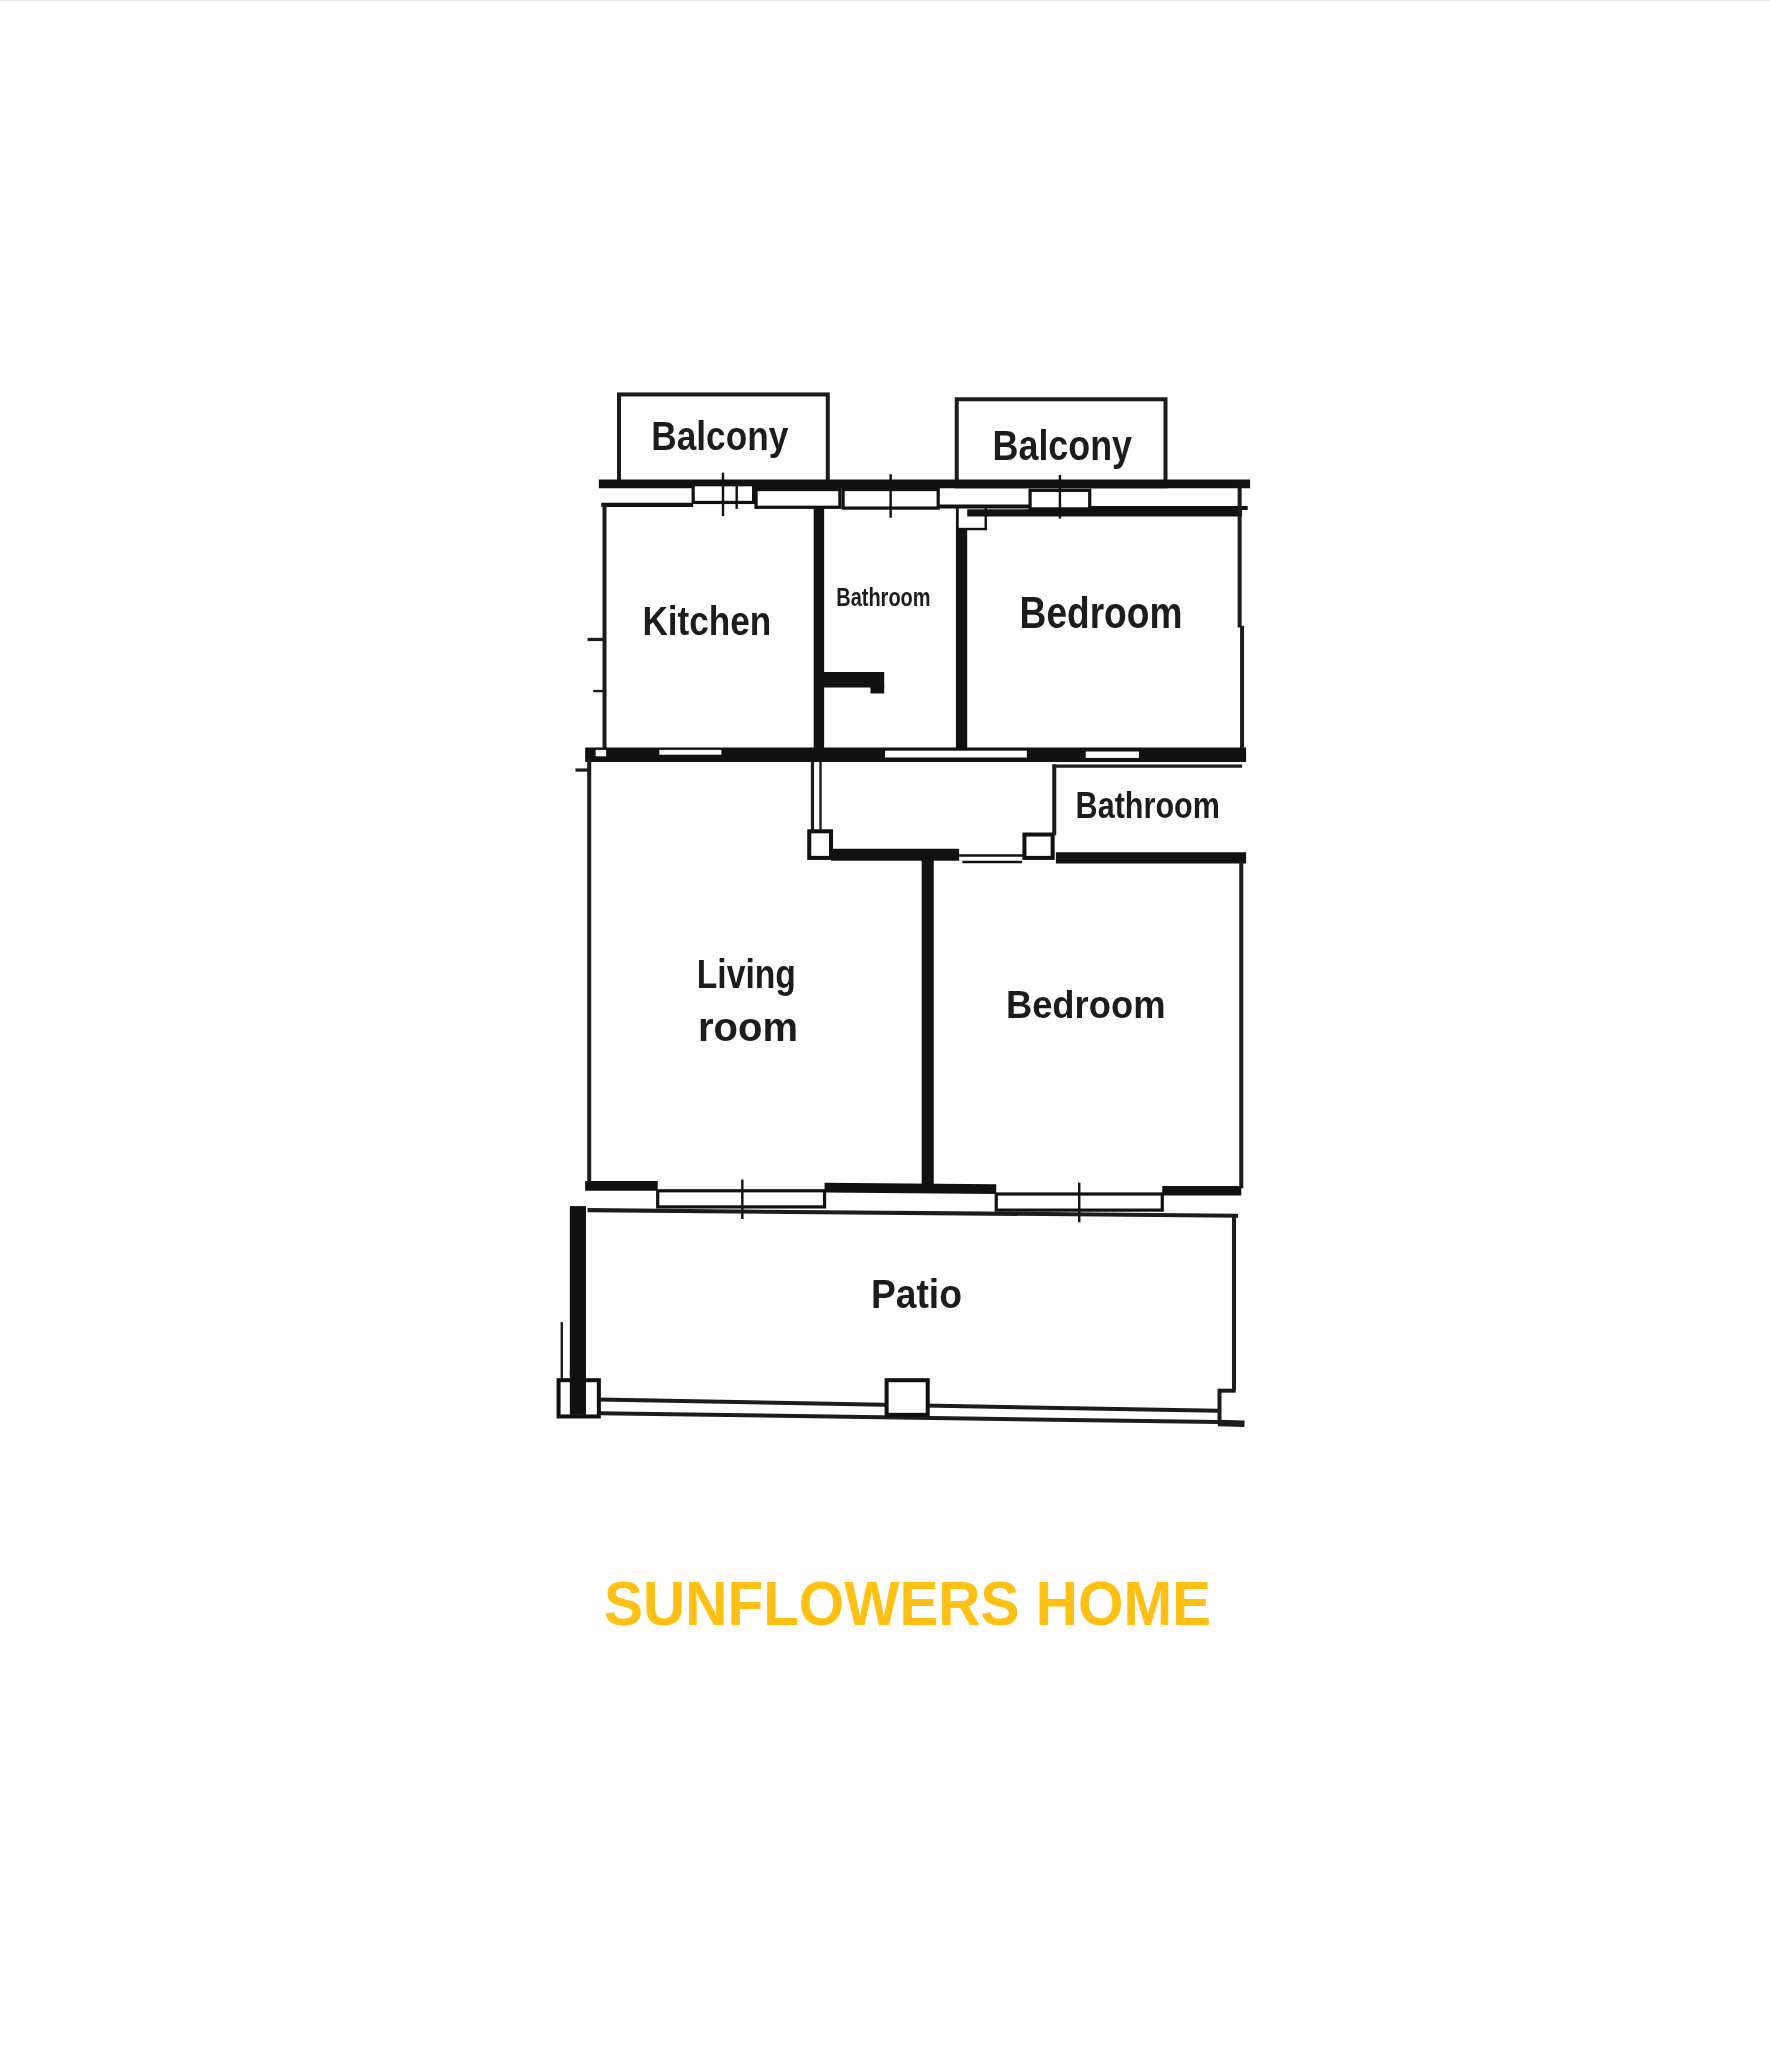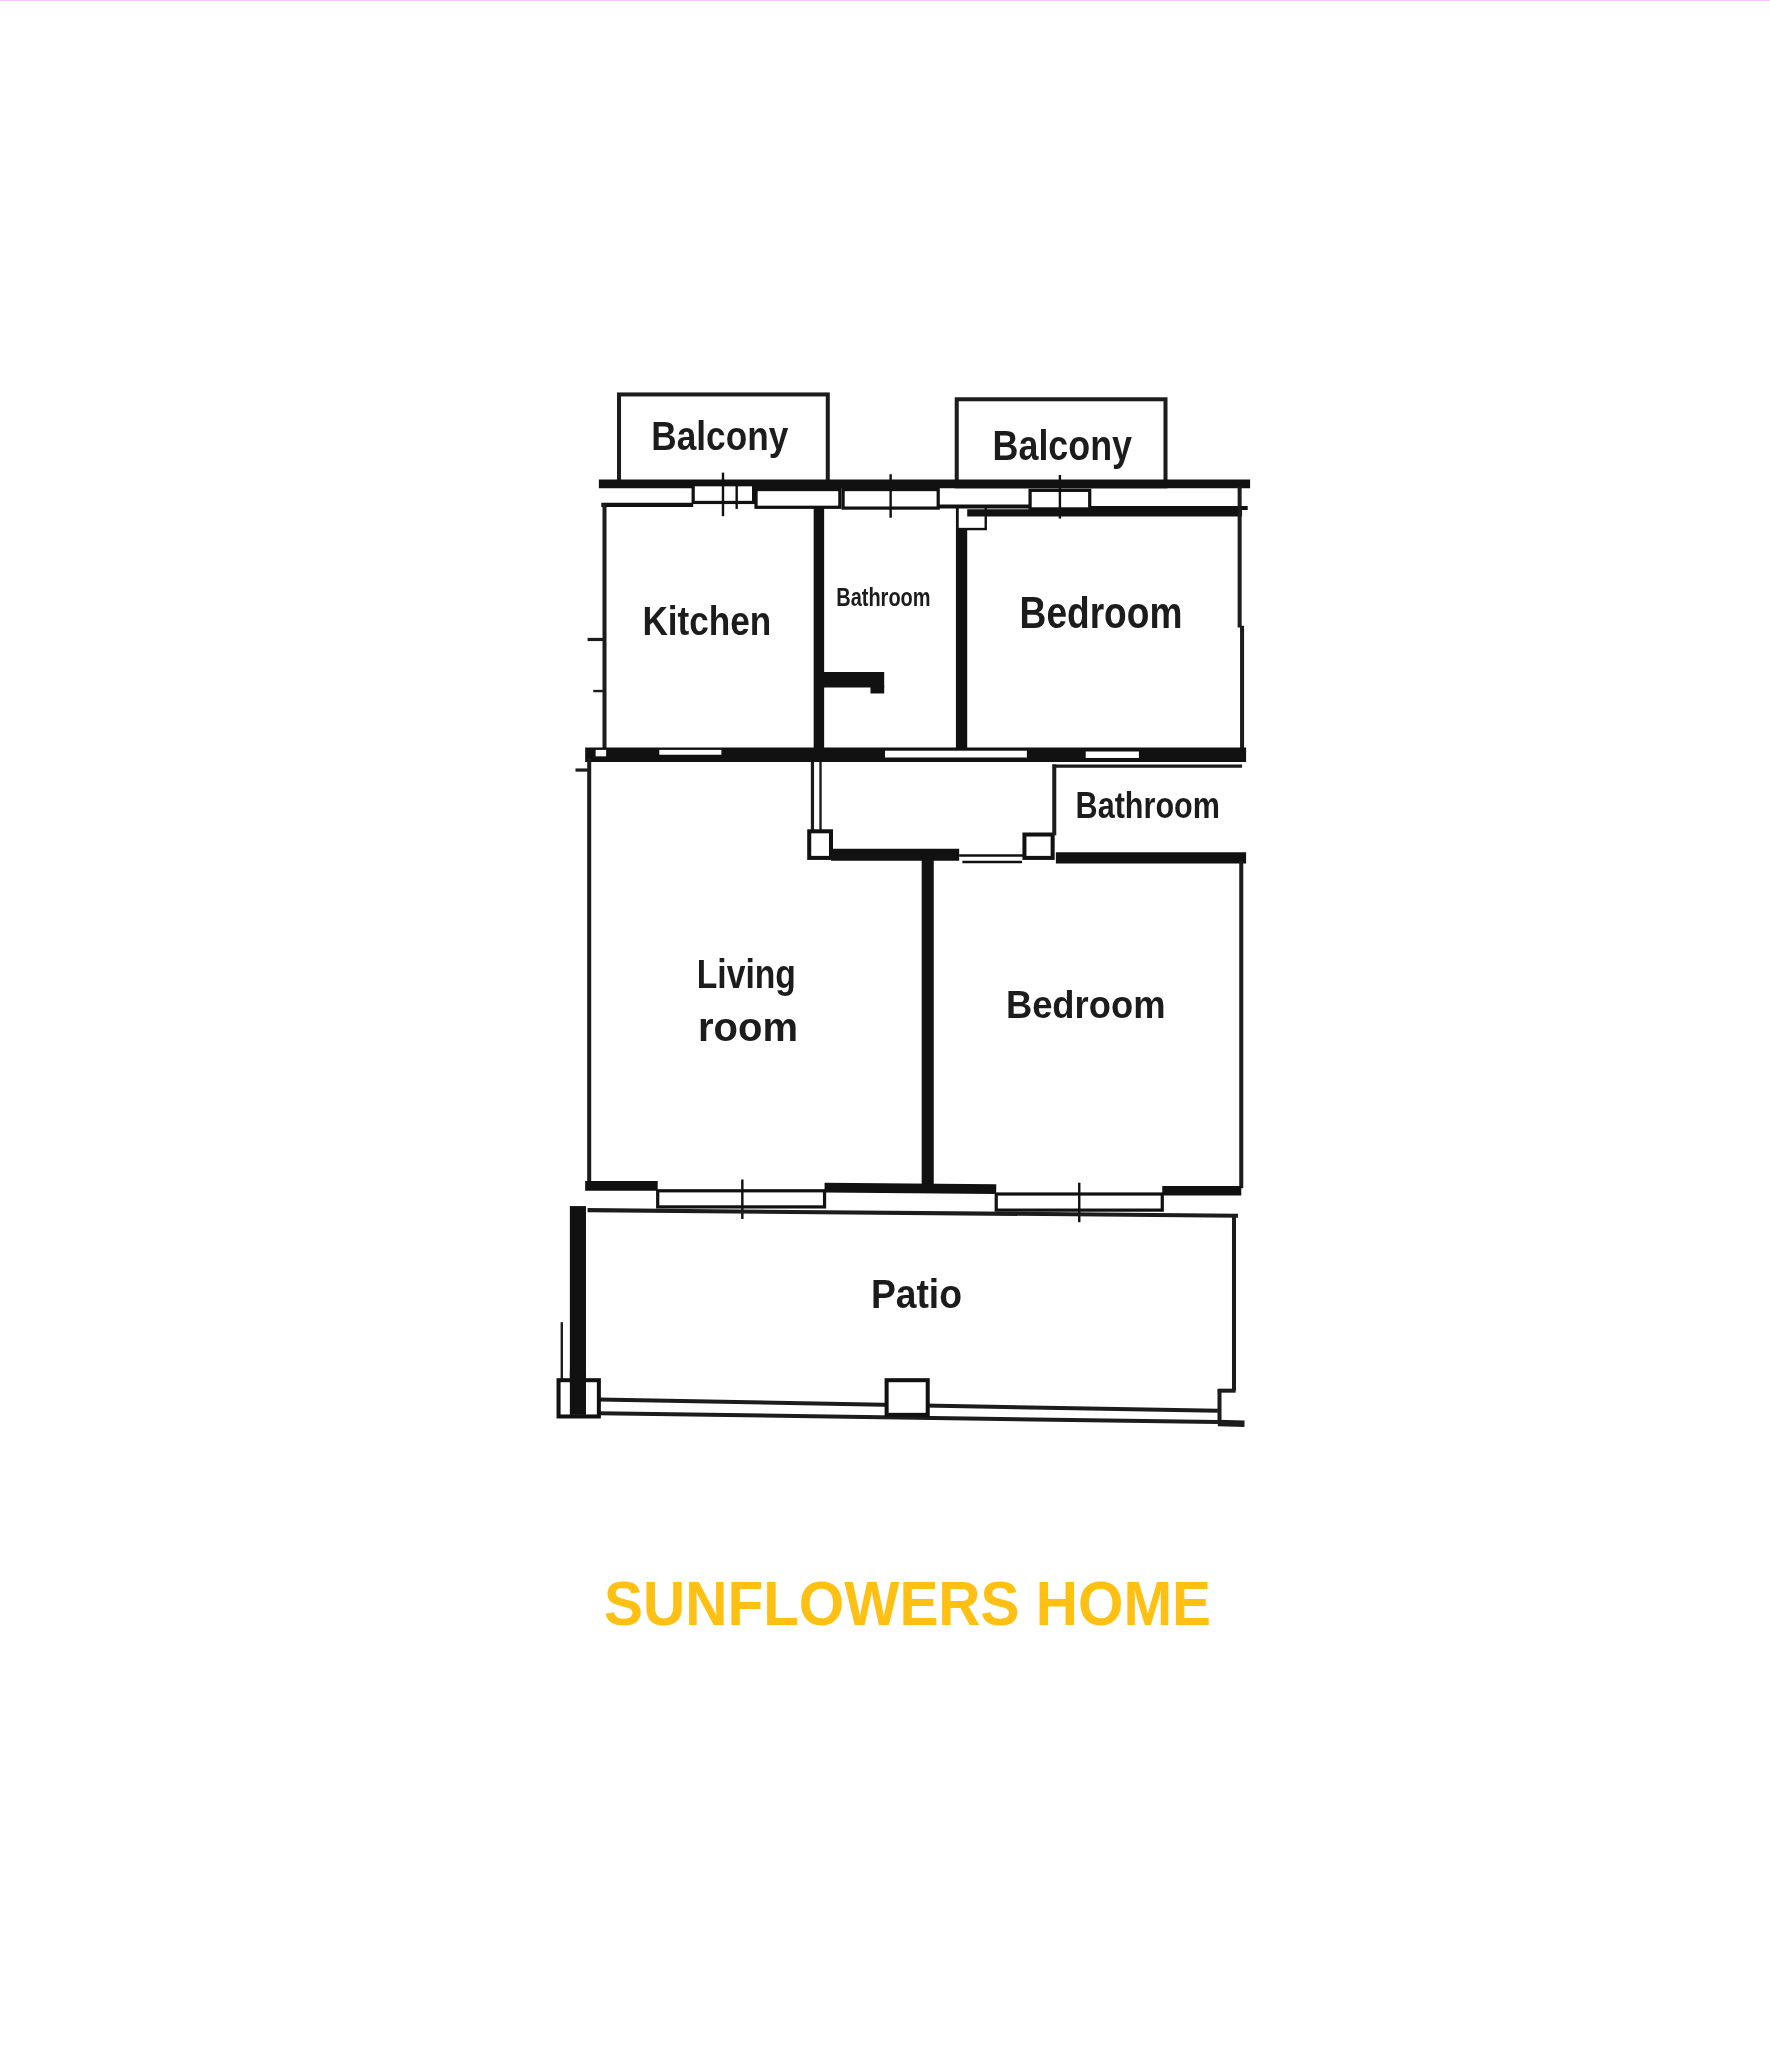--- a/index.html
+++ b/index.html
@@ -1,16 +1,16 @@
 <!DOCTYPE html>
 <html style="font-size:13px"><head>
 <meta charset="utf-8">
 <style>
   html,body{margin:0;padding:0;background:#ffffff;}
-  #page{position:relative;width:1770px;height:2064px;background:#d946ef;overflow:hidden;}
+  #page{position:relative;width:1770px;height:2064px;background:#a3a3a3;overflow:hidden;}
   svg{position:absolute;left:0;top:0;}
   text{font-family:"Liberation Sans", sans-serif;font-weight:bold;fill:#1c1c1c;}
 </style>
 </head>
 <body>
 <div id="page">
 <svg width="1770" height="2064" viewBox="0 0 2196 2560">
   <rect x="0" y="0" width="2196" height="2560" fill="#ffffff"></rect>
 
   <g>

